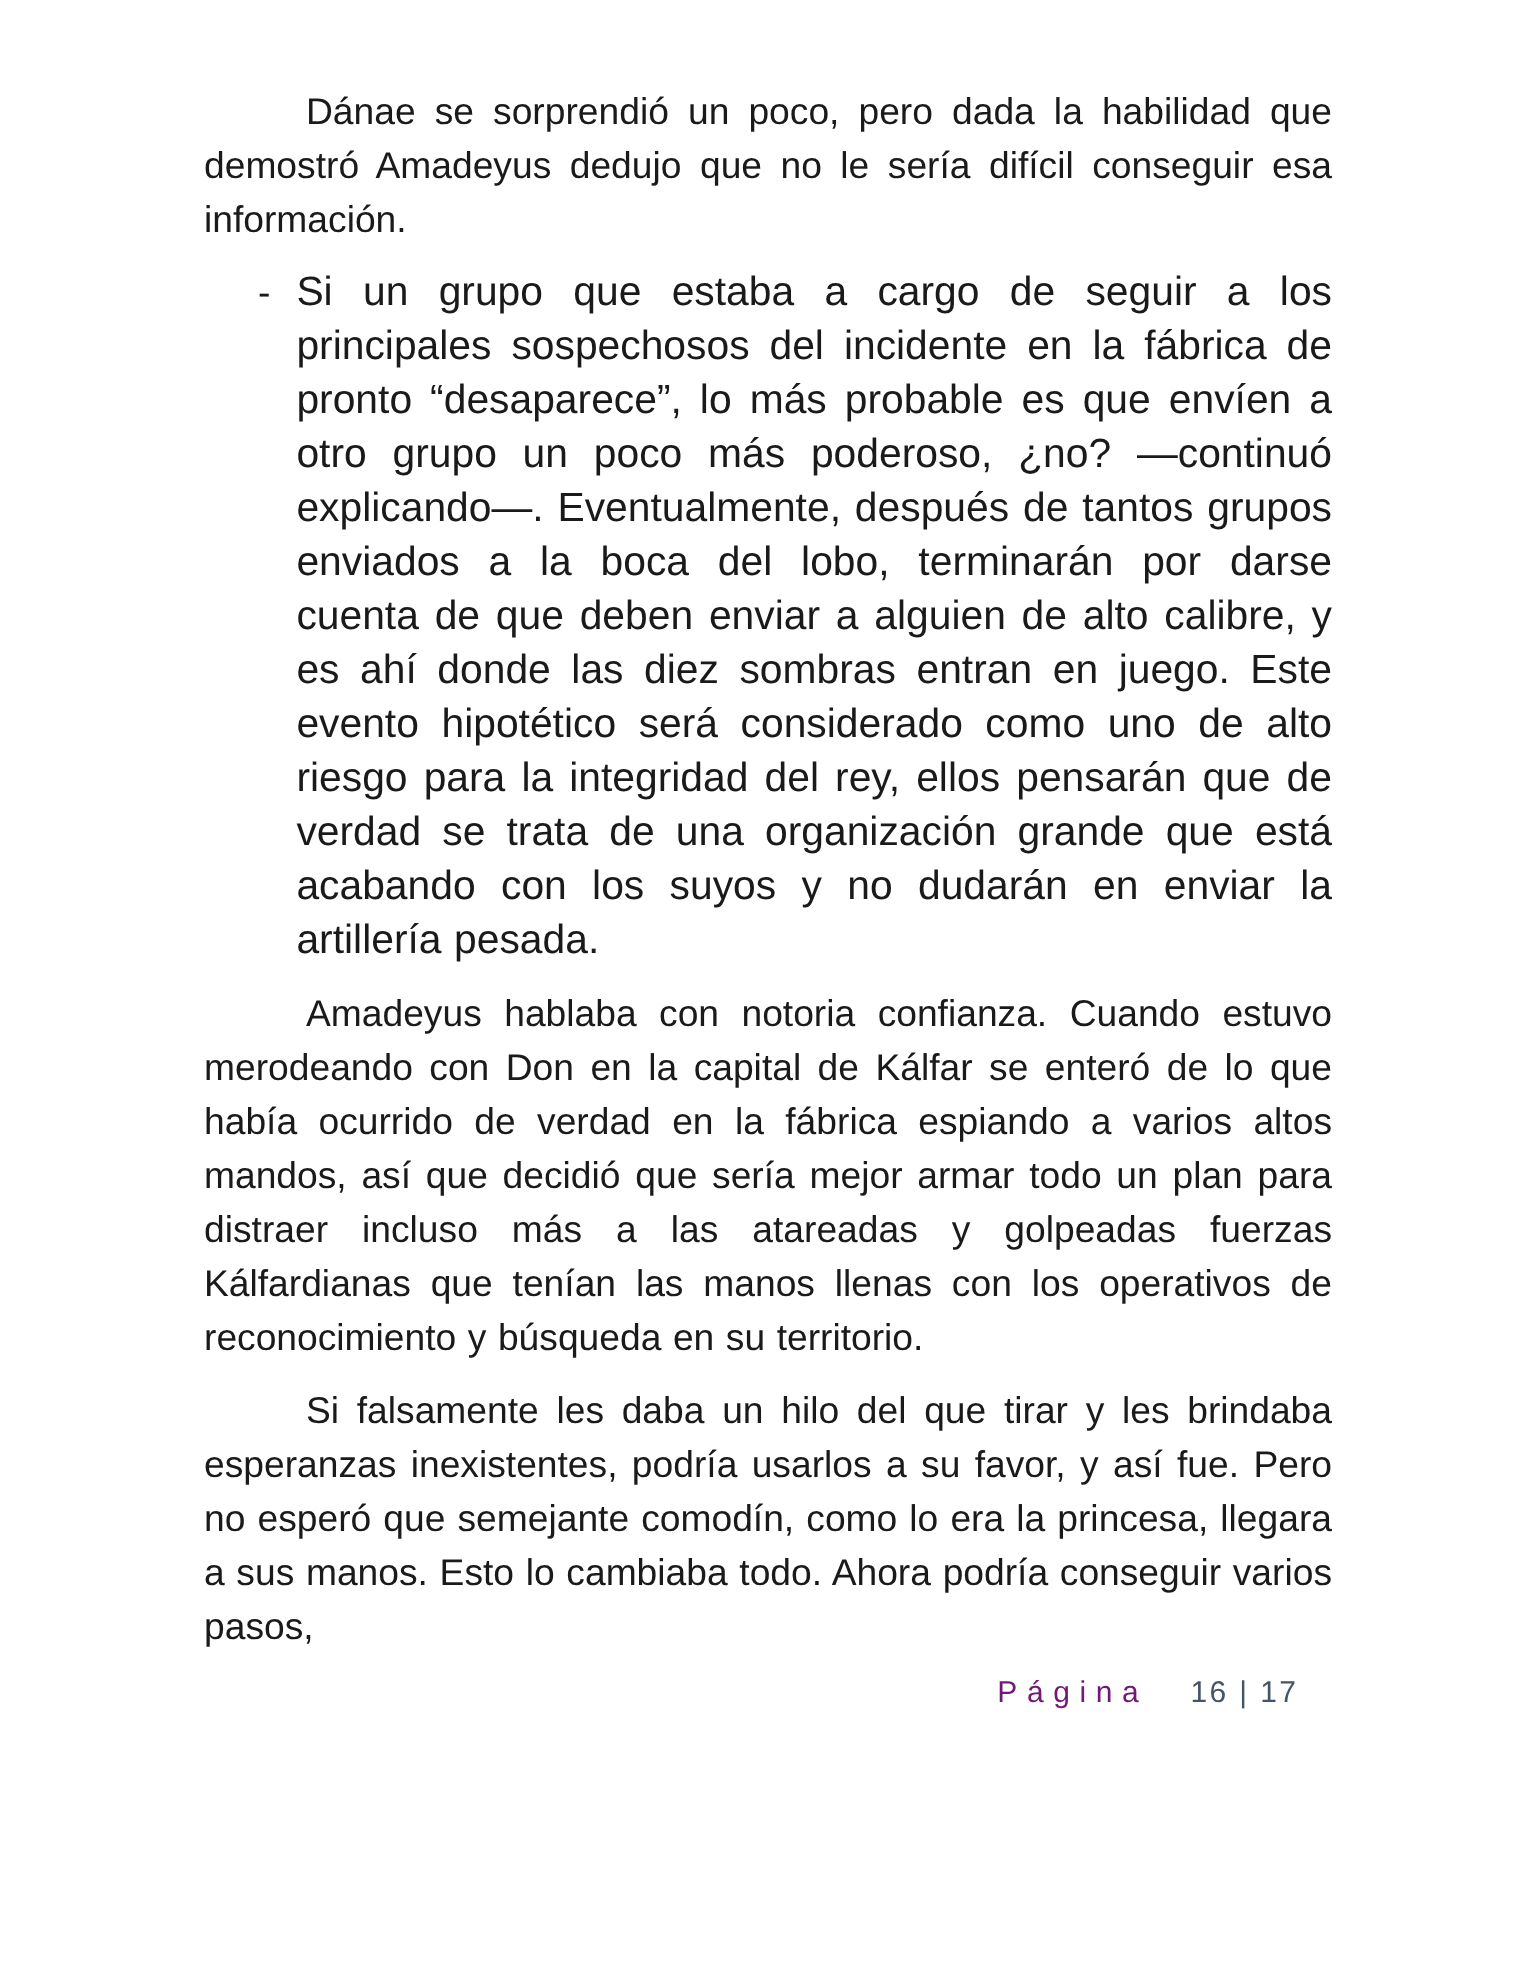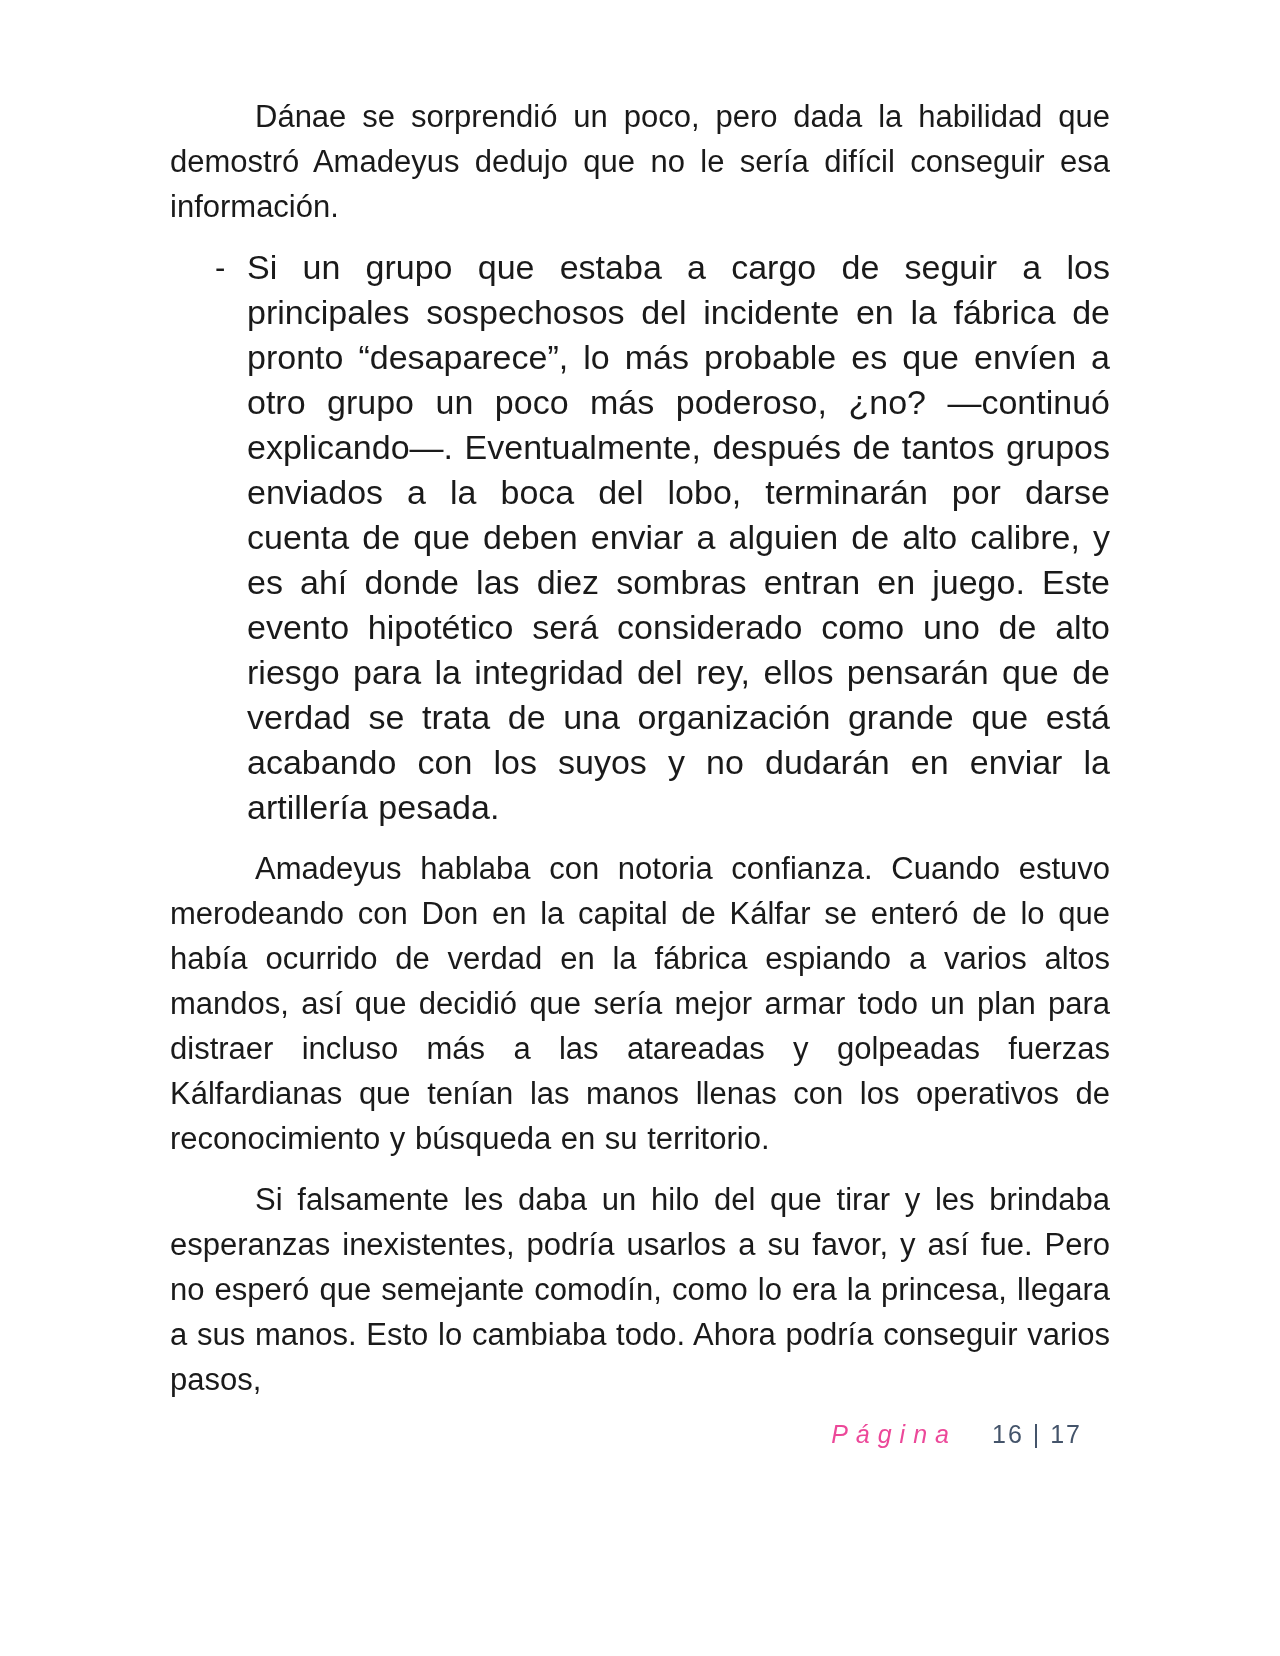--- a/index.html
+++ b/index.html
@@ -6,21 +6,21 @@
     margin: 0;
     padding: 0;
     background: #ffffff;
   }
   .page {
     position: relative;
     width: 1280px;
     height: 1656px;
     box-sizing: border-box;
     background: #ffffff;
-    padding: 94px 170px 0 170px;
+    padding: 70px 170px 0 170px;
     font-family: "Liberation Sans", sans-serif;
     color: #1a1a1a;
     overflow: hidden;
   }
   .block {
     font-size: 31px;
     line-height: 45px;
     text-align: justify;
     margin: 0 0 16px 0;
     hyphens: none;
@@ -50,24 +50,23 @@
   }
   .page-footer {
     text-align: right;
     padding-right: 28px;
     margin-top: 6px;
     font-size: 25px;
     line-height: 32px;
     white-space: nowrap;
   }
   .footer-label {
-    color: #ec4899;
+    color: #701a75;
     letter-spacing: 8px;
     margin-right: 12px;
-    font-style: italic;
   }
   .footer-numbers {
     color: #44546a;
     letter-spacing: 2px;
     margin-left: 23px;
   }
 </style>
 </head>
 <body>
 

